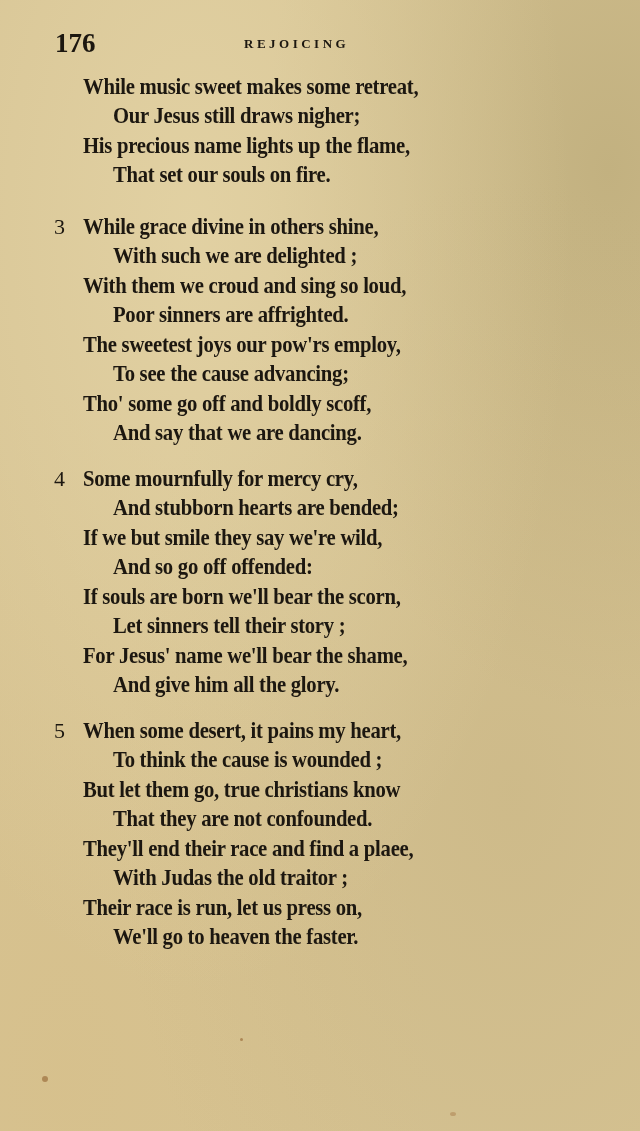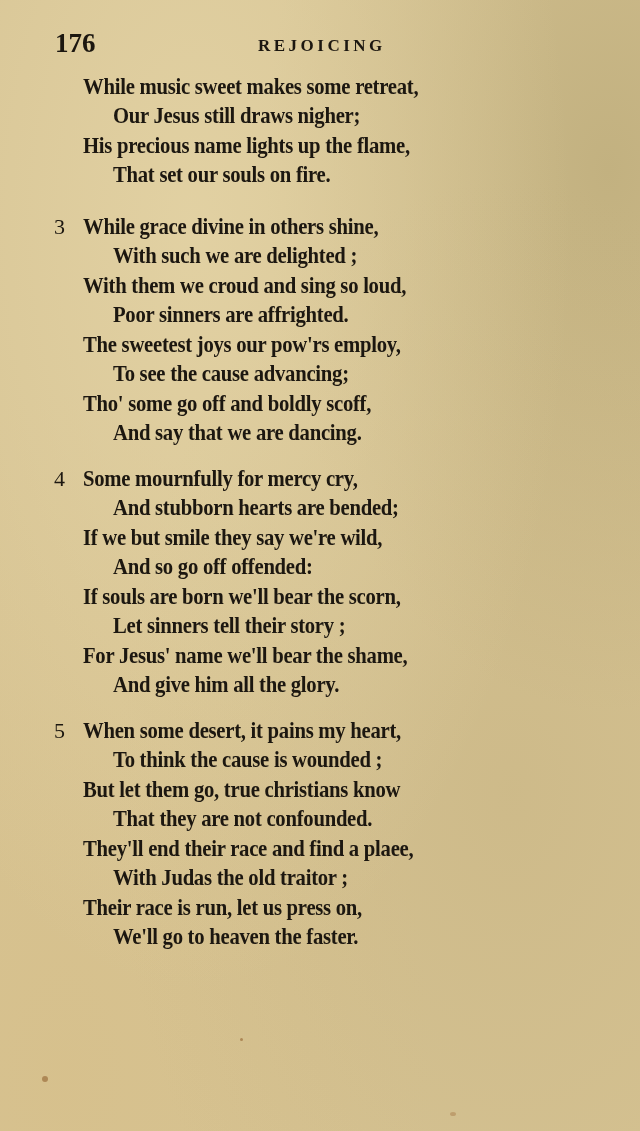--- a/index.html
+++ b/index.html
@@ -17,22 +17,22 @@
     }
     .page { position: absolute; inset: 0; padding-left: 8px; }
     .spot { position: absolute; border-radius: 50%; background: rgba(140,90,40,0.55); }
     .header { position: absolute; top: 24px; left: 0; width: 640px; height: 40px; }
     .page-number {
       position: absolute; left: 55px; top: 4px;
       font-family: "Liberation Serif", serif; font-size: 27px; font-weight: bold;
       letter-spacing: 0px;
     }
     .running-head {
-      position: absolute; left: 258px; top: 12px;
-      font-family: "Liberation Serif", serif; font-size: 17px;
+      position: absolute; left: 244px; top: 12px;
+      font-family: "Liberation Serif", serif; font-size: 13px;
       letter-spacing: 3.5px; font-weight: bold;
     }
     .stanza { position: absolute; left: 0; width: 640px; }
     .line {
       position: absolute; white-space: nowrap;
       font-family: "Liberation Serif", serif;
       font-size: 23px; font-weight: bold; line-height: 26px;
       letter-spacing: -0.3px;
       transform: scaleX(0.9); transform-origin: left center;
     }

